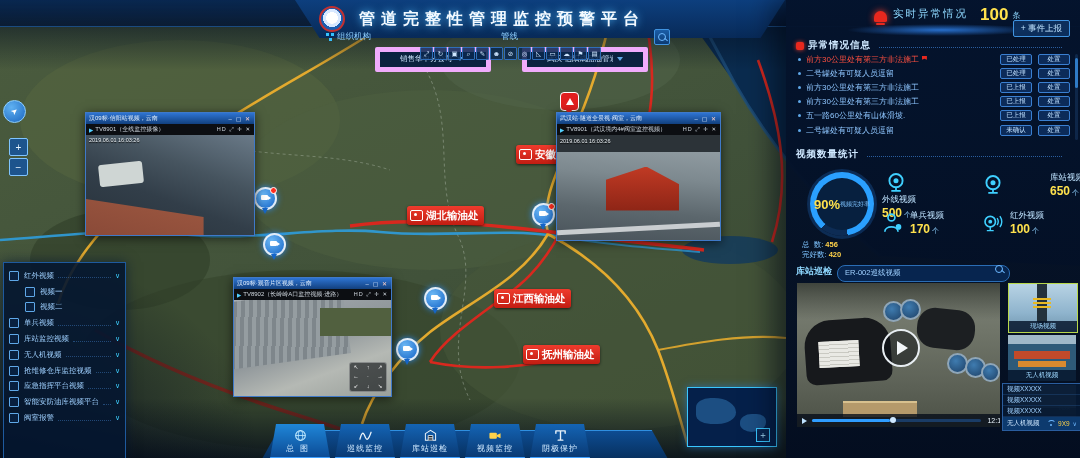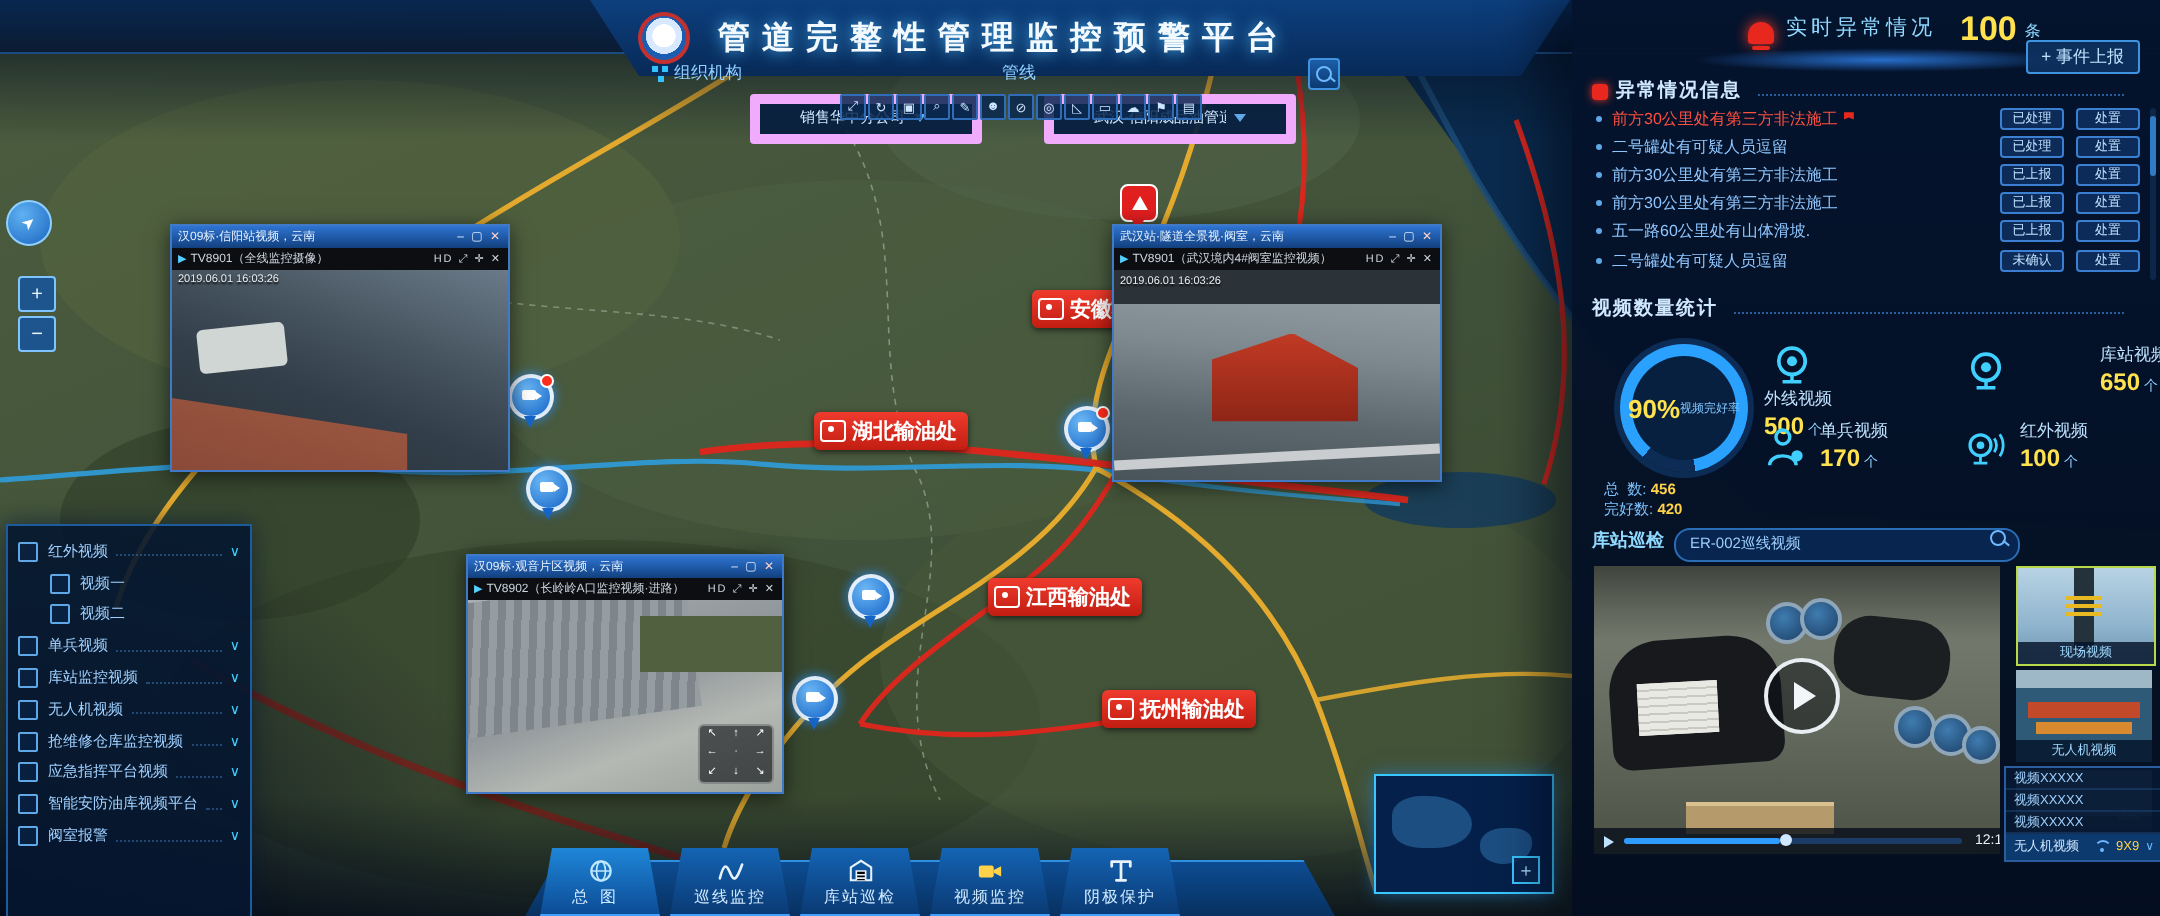--- a/index.html
+++ b/index.html
@@ -319,21 +319,21 @@
     <span>湖北输油处</span>
   </div>
   <div class="badge" style="left:516px;top:145px;">
     <span class="bcam"></span>
     <span>安徽输油处</span>
   </div>
   <div class="badge" style="left:494px;top:289px;">
     <span class="bcam"></span>
     <span>江西输油处</span>
   </div>
-  <div class="badge" style="left:523px;top:345px;margin-left:28px;">
+  <div class="badge" style="left:523px;top:345px;">
     <span class="bcam"></span>
     <span>抚州输油处</span>
   </div>
 
   
   <div class="pop" style="left:85px;top:112px;width:168px;height:122px;">
     <div class="pop-tb">
       <span>汉09标·信阳站视频，云南</span>
       <span class="wctl"><span>–</span> <span>▢</span> <span class="xr">✕</span></span>
     </div>

